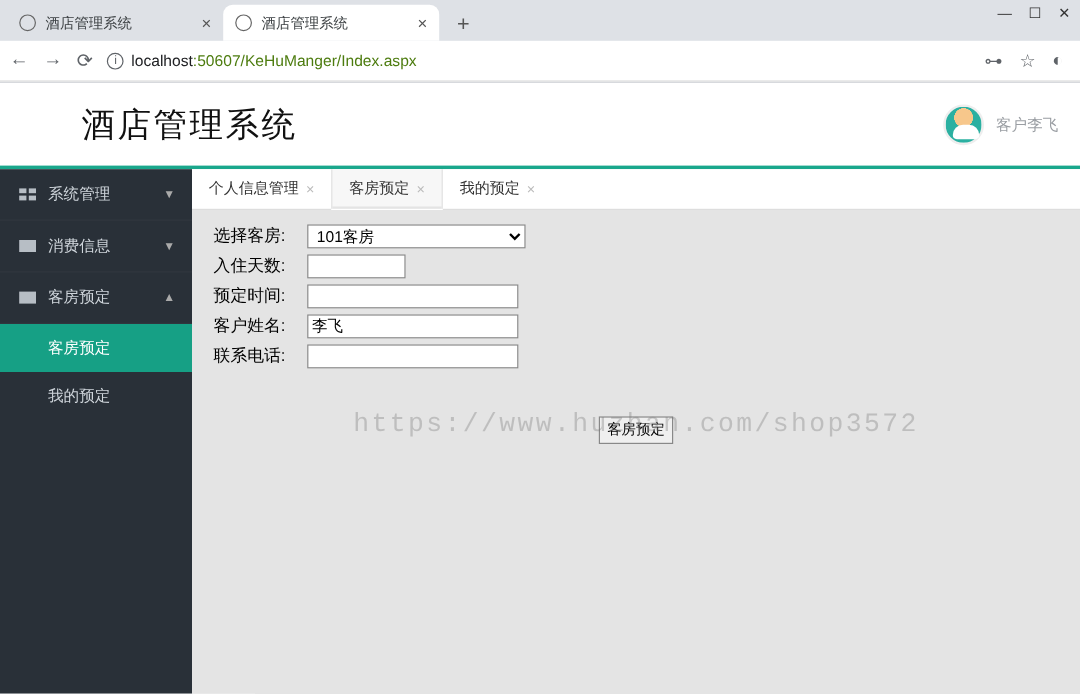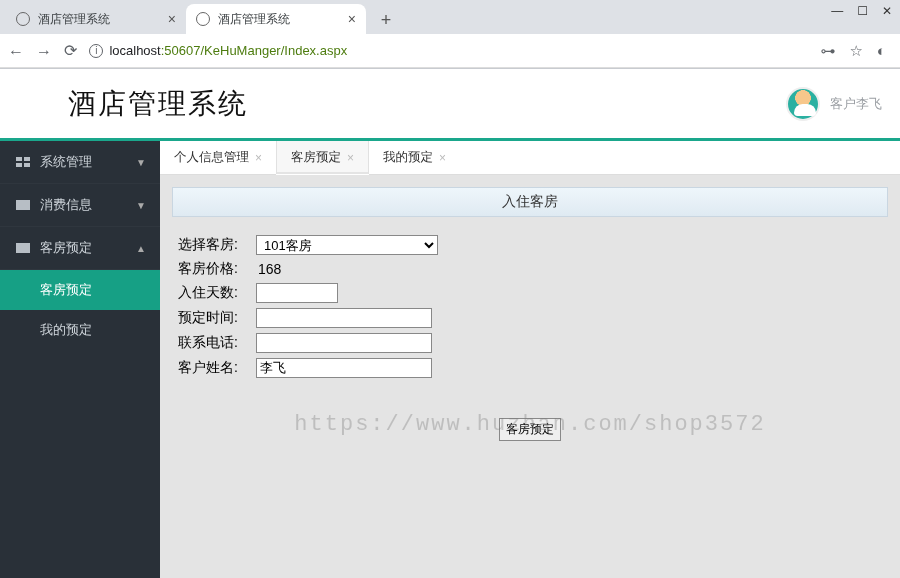--- a/index.html
+++ b/index.html
@@ -305,47 +305,42 @@
         <span>客房预定</span>
         <span class="tab-x">×</span>
       </div>
       <div class="ctab">
         <span>我的预定</span>
         <span class="tab-x">×</span>
       </div>
     </div>
 
     <div class="panel">
-      <div class="panel-title">入住客房</div>
       <div class="form">
         <div class="frow">
           <span class="flabel">选择客房:</span>
           <select>
             <option>101客房</option>
           </select>
         </div>
         <div class="frow">
-          <span class="flabel">客房价格:</span>
-          <span class="fvalue">168</span>
-        </div>
-        <div class="frow">
           <span class="flabel">入住天数:</span>
           <input type="text" class="short" value="" style="">
         </div>
         <div class="frow">
           <span class="flabel">预定时间:</span>
           <input type="text" value="" style="">
         </div>
         <div class="frow">
+          <span class="flabel">客户姓名:</span>
+          <input type="text" value="李飞" style="">
+        </div>
+        <div class="frow">
           <span class="flabel">联系电话:</span>
           <input type="text" value="" style="">
-        </div>
-        <div class="frow">
-          <span class="flabel">客户姓名:</span>
-          <input type="text" value="李飞" style="">
         </div>
 
         <div class="submit-area">
           <div class="watermark">https://www.huzhan.com/shop3572</div>
           <button class="submit-btn">客房预定</button>
         </div>
       </div>
     </div>
   </div>
 </div>

